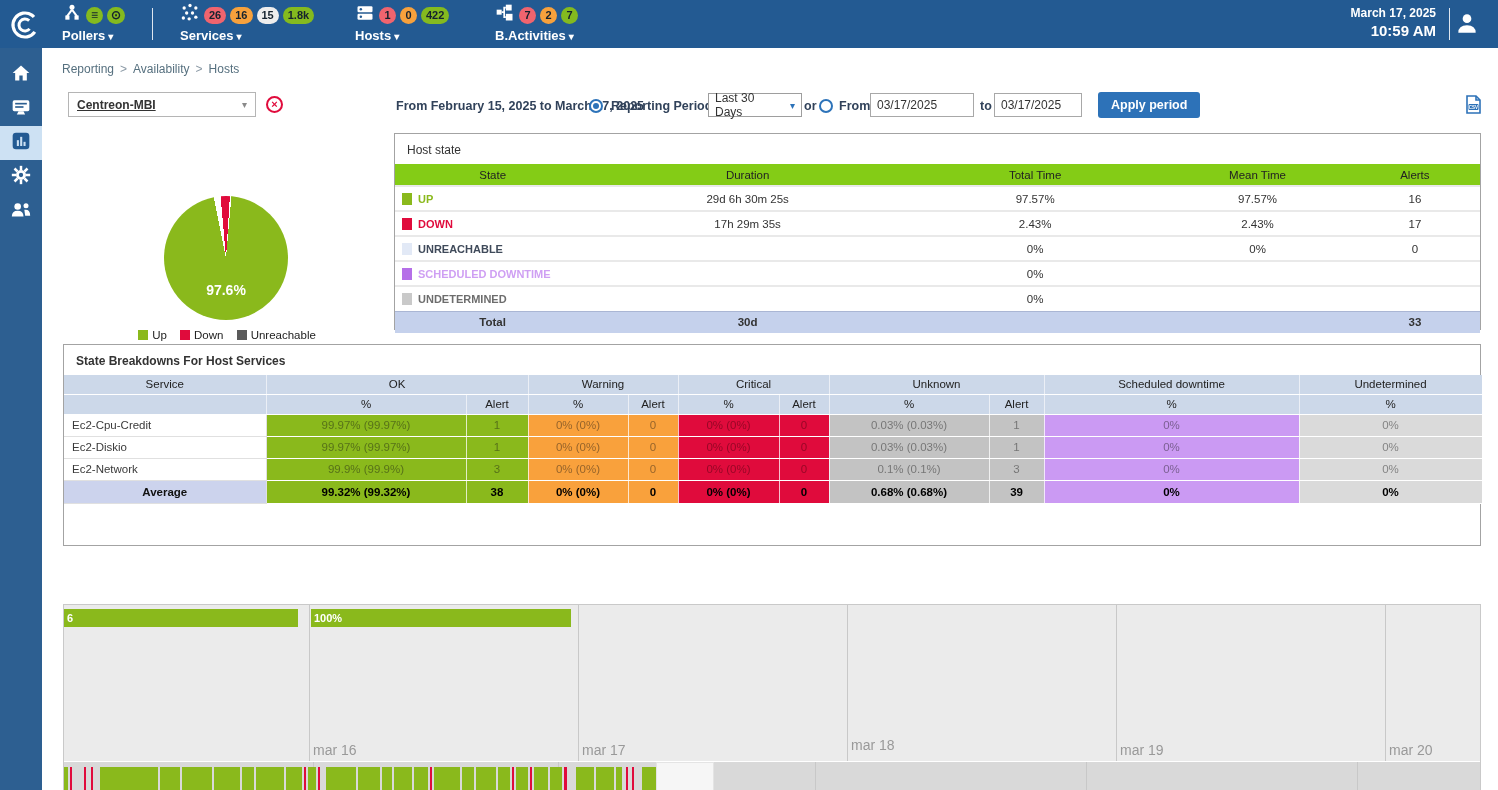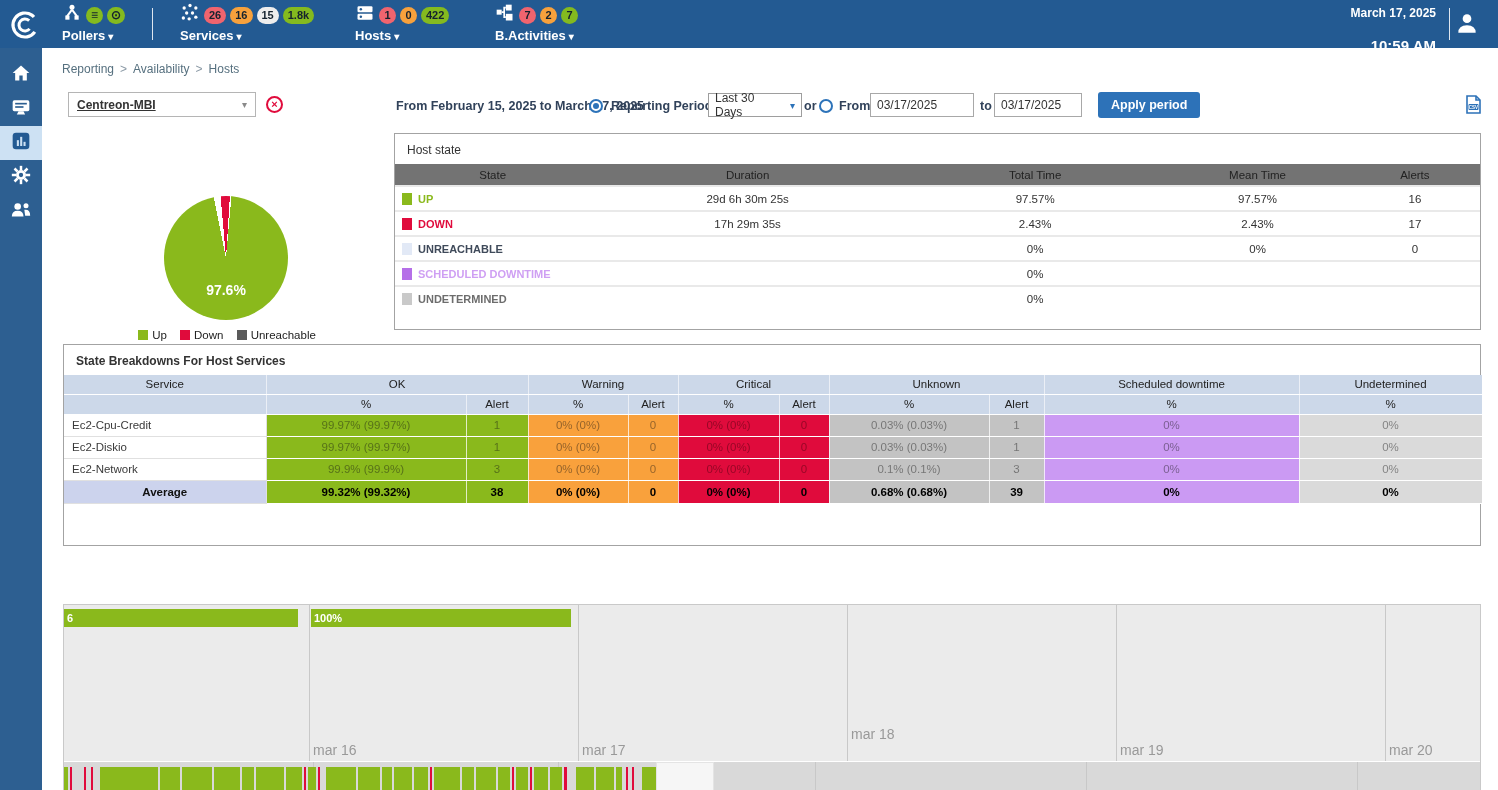--- a/index.html
+++ b/index.html
@@ -16,21 +16,21 @@
   .badge { display:inline-flex; align-items:center; justify-content:center; height:17px; min-width:17px;
            border-radius:9px; padding:0 5px; font-size:11px; font-weight:bold; color:#15222e; cursor:pointer; }
   .badge[data-color="red"]    { background:#f0646e; }
   .badge[data-color="orange"] { background:#f7a13c; }
   .badge[data-color="white"]  { background:#ededed; }
   .badge[data-color="green"]  { background:#84ba1f; }
   .badge.mini { font-size:12px; padding:0 4px; }
   .tb-divider { position:absolute; top:8px; width:1px; height:32px; background:rgba(255,255,255,.85); }
   .clock { position:absolute; right:62px; top:6px; text-align:right; color:#fff; }
   .clock .d { font-size:12px; font-weight:bold; }
-  .clock .t { font-size:15px; font-weight:bold; margin-top:17px; }
+  .clock .t { font-size:15px; font-weight:bold; margin-top:2px; }
   .user-btn { position:absolute; right:18px; top:10px; cursor:pointer; }
 
   
   .sidebar { position:absolute; top:48px; left:0; width:42px; height:742px; background:#2d5f91; }
   .sb-item { width:42px; height:34px; display:flex; align-items:center; justify-content:center; cursor:pointer; }
   .sb-item.active { background:#cde1f3; }
 
   
   .content { position:absolute; top:48px; left:42px; width:1456px; height:742px; background:#fff; }
   .breadcrumb { position:absolute; left:20px; top:14px; font-size:12px; color:#56707f; }
@@ -72,21 +72,21 @@
   .lg-sq { width:10px; height:10px; display:inline-block; margin-right:4px; }
 
   
   .panel { position:absolute; border:1px solid #a3a3a3; background:#fff; }
   .panel-title { font-size:12px; color:#333; padding:9px 12px 7px 12px; }
   .panel-title.bold { font-weight:bold; }
 
   
   table { border-collapse:collapse; table-layout:fixed; }
   .hs-table { width:100%; font-size:11.5px; color:#333; }
-  .hs-table th { background:#737373; height:22px; font-weight:normal; color:#222; text-align:center; }
+  .hs-table th { background:#84cc16; height:22px; font-weight:normal; color:#222; text-align:center; }
   .hs-table td { height:25px; text-align:center; border-top:2px solid #e9e9e9; }
   .hs-table td.state { text-align:left; padding-left:7px; font-weight:bold; font-size:11px; }
   .sw { display:inline-block; width:10px; height:12px; margin-right:6px; vertical-align:-2px; }
   .st-up   { color:#8ab91c; } .sw-up   { background:#8ab91c; }
   .st-down { color:#e00b3c; } .sw-down { background:#e00b3c; }
   .st-unre { color:#3f4a5a; } .sw-unre { background:#e2e9f6; }
   .st-schd { color:#cf9ff3; } .sw-schd { background:#b56fe8; }
   .st-unde { color:#6d6d6d; } .sw-unde { background:#c9c9c9; }
   .hs-total td { background:#c5d1ec; font-weight:bold; border-top:1px solid #aab6d4; height:22px; }
 
@@ -380,20 +380,27 @@
             <td>0%</td>
             <td></td>
             <td></td>
           </tr>
           <tr>
             <td class="state st-unde"><span class="sw sw-unde"></span><span>UNDETERMINED</span></td>
             <td></td>
             <td>0%</td>
             <td></td>
             <td></td>
+          </tr>
+          <tr class="hs-total">
+            <td>Total</td>
+            <td>30d</td>
+            <td></td>
+            <td></td>
+            <td>33</td>
           </tr>
         </tbody>
       </table>
     </div>
 
     <div class="panel" style="left:21px;top:296px;width:1418px;height:202px">
       <div class="panel-title bold">State Breakdowns For Host Services</div>
       <table class="bd-table">
         <colgroup>
             <col style="width:202px">
@@ -490,21 +497,21 @@
       </table>
     </div>
 
     <div class="charts-box">
       <div class="tl-plot">
           <div class="vgrid" style="left: 245px;"></div>
           <div class="axis-label" style="left: 249px; bottom: 3px;">mar 16</div>
           <div class="vgrid" style="left: 514px;"></div>
           <div class="axis-label" style="left: 518px; bottom: 3px;">mar 17</div>
           <div class="vgrid" style="left: 783px;"></div>
-          <div class="axis-label" style="left: 787px; bottom: 19px; margin-top: 43px;">mar 18</div>
+          <div class="axis-label" style="left: 787px; bottom: 8px; margin-top: 43px;">mar 18</div>
           <div class="vgrid" style="left: 1052px;"></div>
           <div class="axis-label" style="left: 1056px; bottom: 3px;">mar 19</div>
           <div class="vgrid" style="left: 1321px;"></div>
           <div class="axis-label" style="left: 1325px; bottom: 3px;">mar 20</div>
           <div class="tl-bar" style="left: 0px; width: 234px;">6</div>
           <div class="tl-bar" style="left: 247px; width: 260px;">100%</div>
         </div>
       <div class="ov-plot">
         <div class="sel-window" style="left: 592px; width: 58px;"></div>
       <div class="vgrid" style="left: 249px;"></div>

